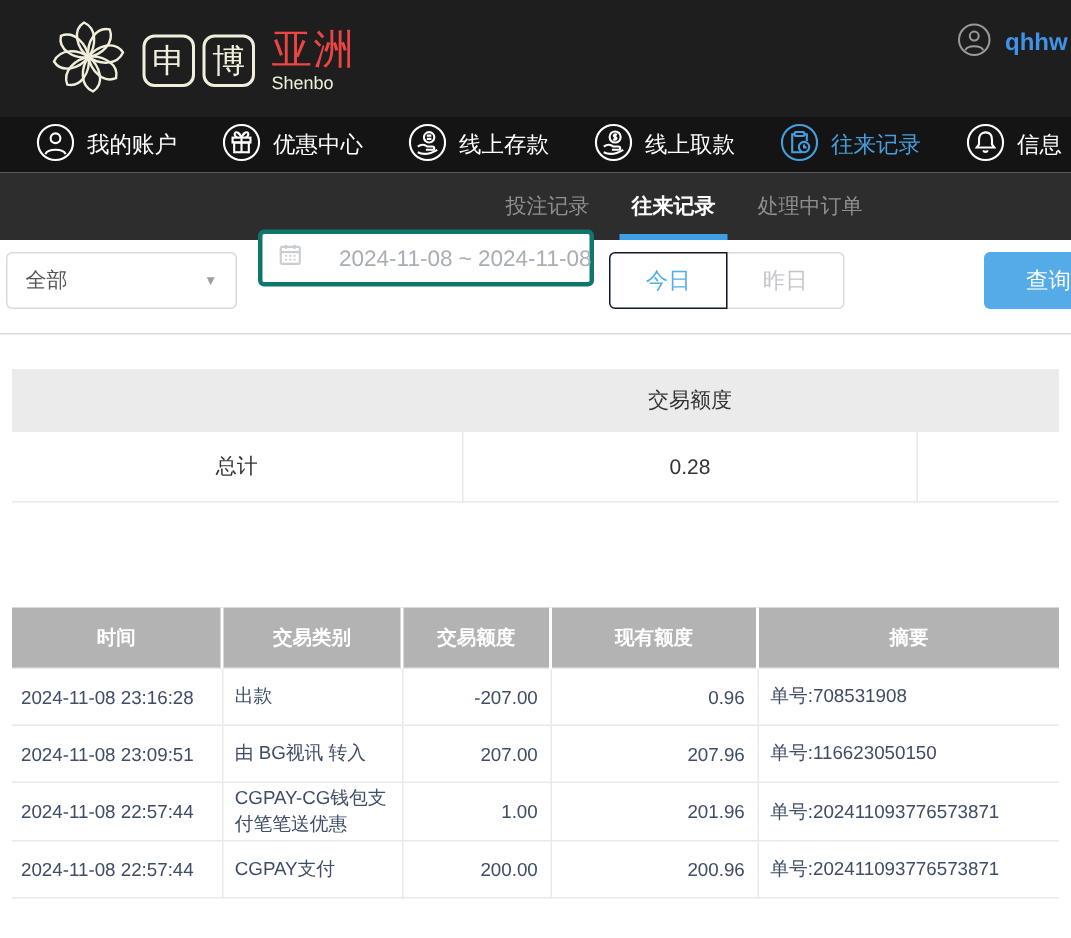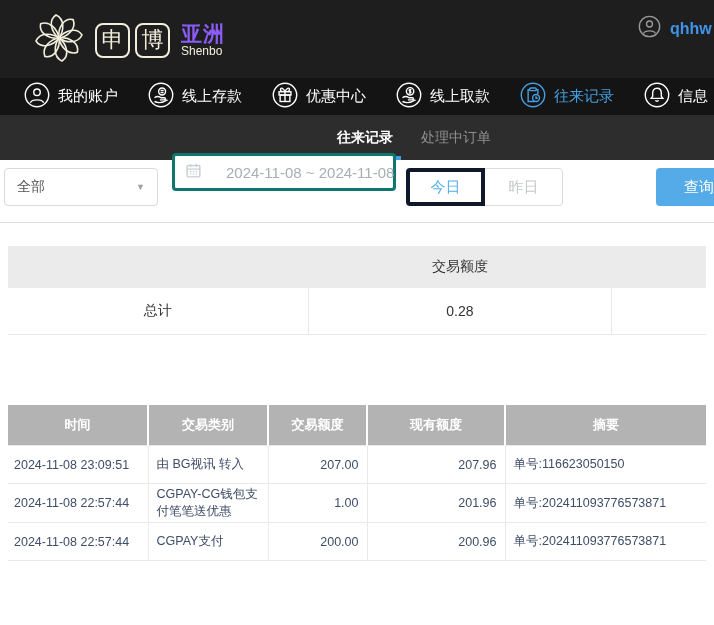--- a/index.html
+++ b/index.html
@@ -6,21 +6,21 @@
   .app{position:relative;width:714px;height:625px;overflow:hidden;background:#fff;
        font-family:"Liberation Sans","DejaVu Sans",sans-serif;}
 
   
   .topbar{position:absolute;left:0;top:0;width:714px;height:78px;background:#1e1e1e;}
   .logo{position:absolute;left:32px;top:11px;display:flex;align-items:center;gap:9px;cursor:pointer;}
   .logo-box{width:31px;height:31px;border:2px solid #f1efdb;border-radius:8px;color:#f1efdb;
             display:flex;align-items:center;justify-content:center;font-size:22px;line-height:1;}
   .logo-boxes{display:flex;gap:5px;}
   .logo-region{display:flex;flex-direction:column;line-height:1.1;margin-left:2px;}
-  .logo-region .cn{color:#8b5cf6;font-size:21px;font-weight:bold;letter-spacing:1px;}
+  .logo-region .cn{color:#ef4444;font-size:27px;font-weight:normal;letter-spacing:1px;}
   .logo-region .en{color:#f1efdb;font-size:12px;}
   .account{position:absolute;left:638px;top:15px;display:flex;align-items:center;gap:9px;}
   .account .uname{color:#3f93e8;font-size:16px;font-weight:bold;white-space:nowrap;}
   .account svg{color:#9a9a9a;}
 
   
   .navbar{position:absolute;left:0;top:78px;width:714px;height:37px;background:#141414;
           display:flex;align-items:center;column-gap:30px;padding-left:24px;box-sizing:border-box;}
   .nav-item{display:flex;align-items:center;gap:8px;color:#fff;font-size:15px;white-space:nowrap;cursor:pointer;}
   .nav-item svg{flex:0 0 auto;}
@@ -43,21 +43,21 @@
   .datebox{position:absolute;left:172px;top:153px;width:224px;height:38px;border:3px solid #0f766e;
            border-radius:4px;box-sizing:border-box;background:#fff;display:flex;align-items:center;
            gap:24px;padding:0 10px;cursor:pointer;}
   .datebox .val{font-size:15px;color:#a8aeb5;white-space:nowrap;}
   .btngroup{position:absolute;left:406px;top:168px;height:38px;display:flex;}
   .qbtn{width:79px;height:38px;box-sizing:border-box;border:1px solid #dcdcdc;background:#fff;
         color:#c4c7ca;font-size:15px;display:flex;align-items:center;justify-content:center;
         cursor:pointer;margin-left:-1px;}
   .qbtn:first-child{border-radius:4px 0 0 4px;margin-left:0;}
   .qbtn:last-child{border-radius:0 4px 4px 0;}
-  .qbtn.active{border:4px solid #0f172a;color:#54aee8;z-index:2;}
+  .qbtn.active{border:1px solid #0f172a;color:#54aee8;z-index:2;}
   .searchbtn{position:absolute;left:656px;top:168px;width:86px;height:38px;background:#54abe8;
              border:none;border-radius:4px;color:#fff;font-size:15px;display:flex;align-items:center;
              justify-content:center;cursor:pointer;font-family:inherit;}
   .divider{position:absolute;left:0;top:222px;width:714px;height:1px;background:#dcdcdc;}
 
   
   .summary{position:absolute;left:8px;top:246px;width:698px;border-collapse:collapse;table-layout:fixed;}
   .summary col.c1{width:43%;} .summary col.c2{width:43.5%;} .summary col.c3{width:13.5%;}
   .summary thead td{background:#ebebeb;height:40px;text-align:center;font-size:14px;color:#333;}
   .summary tbody td{background:#fff;height:44px;text-align:center;font-size:14px;color:#333;
@@ -128,38 +128,38 @@
             <circle cx="12" cy="9.4" r="3"></circle>
           <path d="M5.8 19.2 C7.2 15.6 16.8 15.6 18.2 19.2"></path>
         </svg>
       </span>
       <span>我的账户</span>
     </div>
     <div class="nav-item">
       <span>
         <svg width="26" height="26" viewBox="0 0 24 24" fill="none" stroke="currentColor" stroke-width="1.3">
           <circle cx="12" cy="12" r="10.8"></circle>
+          <rect x="6.5" y="9" width="11" height="3"></rect>
+            <rect x="7.5" y="12" width="9" height="6"></rect>
+          <path d="M12 9 v9 M9.5 9 c-2.5 -1 -2 -4 0 -3.2 c1.6 .7 2.5 3.2 2.5 3.2 c0 0 .9 -2.5 2.5 -3.2 c2 -.8 2.5 2.2 0 3.2"></path>
+        </svg>
+      </span>
+      <span>优惠中心</span>
+    </div>
+    <div class="nav-item">
+      <span>
+        <svg width="26" height="26" viewBox="0 0 24 24" fill="none" stroke="currentColor" stroke-width="1.3">
+          <circle cx="12" cy="12" r="10.8"></circle>
           <circle cx="13" cy="8.8" r="3.2"></circle>
             <path d="M11.6 7.8 h2.8 M11.6 9.8 h2.8"></path>
           <path d="M6 14.5 c2 -1.5 4 -1.5 6 0 h3 c1.5 0 1.5 2 0 2 h-4"></path>
           <path d="M6 18 c3 1.5 7 1.5 12 -1.5"></path>
         </svg>
       </span>
       <span>线上存款</span>
-    </div>
-    <div class="nav-item">
-      <span>
-        <svg width="26" height="26" viewBox="0 0 24 24" fill="none" stroke="currentColor" stroke-width="1.3">
-          <circle cx="12" cy="12" r="10.8"></circle>
-          <rect x="6.5" y="9" width="11" height="3"></rect>
-            <rect x="7.5" y="12" width="9" height="6"></rect>
-          <path d="M12 9 v9 M9.5 9 c-2.5 -1 -2 -4 0 -3.2 c1.6 .7 2.5 3.2 2.5 3.2 c0 0 .9 -2.5 2.5 -3.2 c2 -.8 2.5 2.2 0 3.2"></path>
-        </svg>
-      </span>
-      <span>优惠中心</span>
     </div>
     <div class="nav-item">
       <span>
         <svg width="26" height="26" viewBox="0 0 24 24" fill="none" stroke="currentColor" stroke-width="1.3">
           <circle cx="12" cy="12" r="10.8"></circle>
           <circle cx="13" cy="8.6" r="3.4"></circle>
           <path d="M14.2 7.2 c-1.8 -.9 -2.8 .9 -1.2 1.4 c1.6 .5 .6 2.3 -1.2 1.4 M13 6.4 v4.4"></path>
           <path d="M6 14.5 c2 -1.5 4 -1.5 6 0 h3 c1.5 0 1.5 2 0 2 h-4"></path>
           <path d="M6 18 c3 1.5 7 1.5 12 -1.5"></path>
         </svg>
@@ -185,20 +185,21 @@
           <circle cx="12" cy="12" r="10.8"></circle>
           <path d="M12 5.8 c-2.8 0 -4 2 -4 4.6 v2.8 l-1.4 1.9 h10.8 l-1.4 -1.9 v-2.8 c0 -2.6 -1.2 -4.6 -4 -4.6 z"></path>
           <path d="M10.6 16.8 a1.5 1.5 0 0 0 2.8 0"></path>
         </svg>
       </span>
       <span>信息</span>
     </div>
   </div>
 
   <div class="subnav">
+    <div class="tab">投注记录</div>
     <div class="tab active">往来记录</div>
     <div class="tab">处理中订单</div>
   </div>
 
   <div class="select">
     <span class="val">全部</span>
     <span class="caret">▼</span>
   </div>
   <div class="datebox">
     <span>
@@ -251,20 +252,27 @@
       <tr>
         <th>时间</th>
         <th>交易类别</th>
         <th>交易额度</th>
         <th>现有额度</th>
         <th>摘要</th>
       </tr>
     </thead>
     <tbody>
       <tr>
+        <td class="t">2024-11-08 23:16:28</td>
+        <td>出款</td>
+        <td class="num">-207.00</td>
+        <td class="num">0.96</td>
+        <td class="sum">单号:708531908</td>
+      </tr>
+      <tr>
         <td class="t">2024-11-08 23:09:51</td>
         <td>由 BG视讯 转入</td>
         <td class="num">207.00</td>
         <td class="num">207.96</td>
         <td class="sum">单号:116623050150</td>
       </tr>
       <tr>
         <td class="t">2024-11-08 22:57:44</td>
         <td>CGPAY-CG钱包支付笔笔送优惠</td>
         <td class="num">1.00</td>

